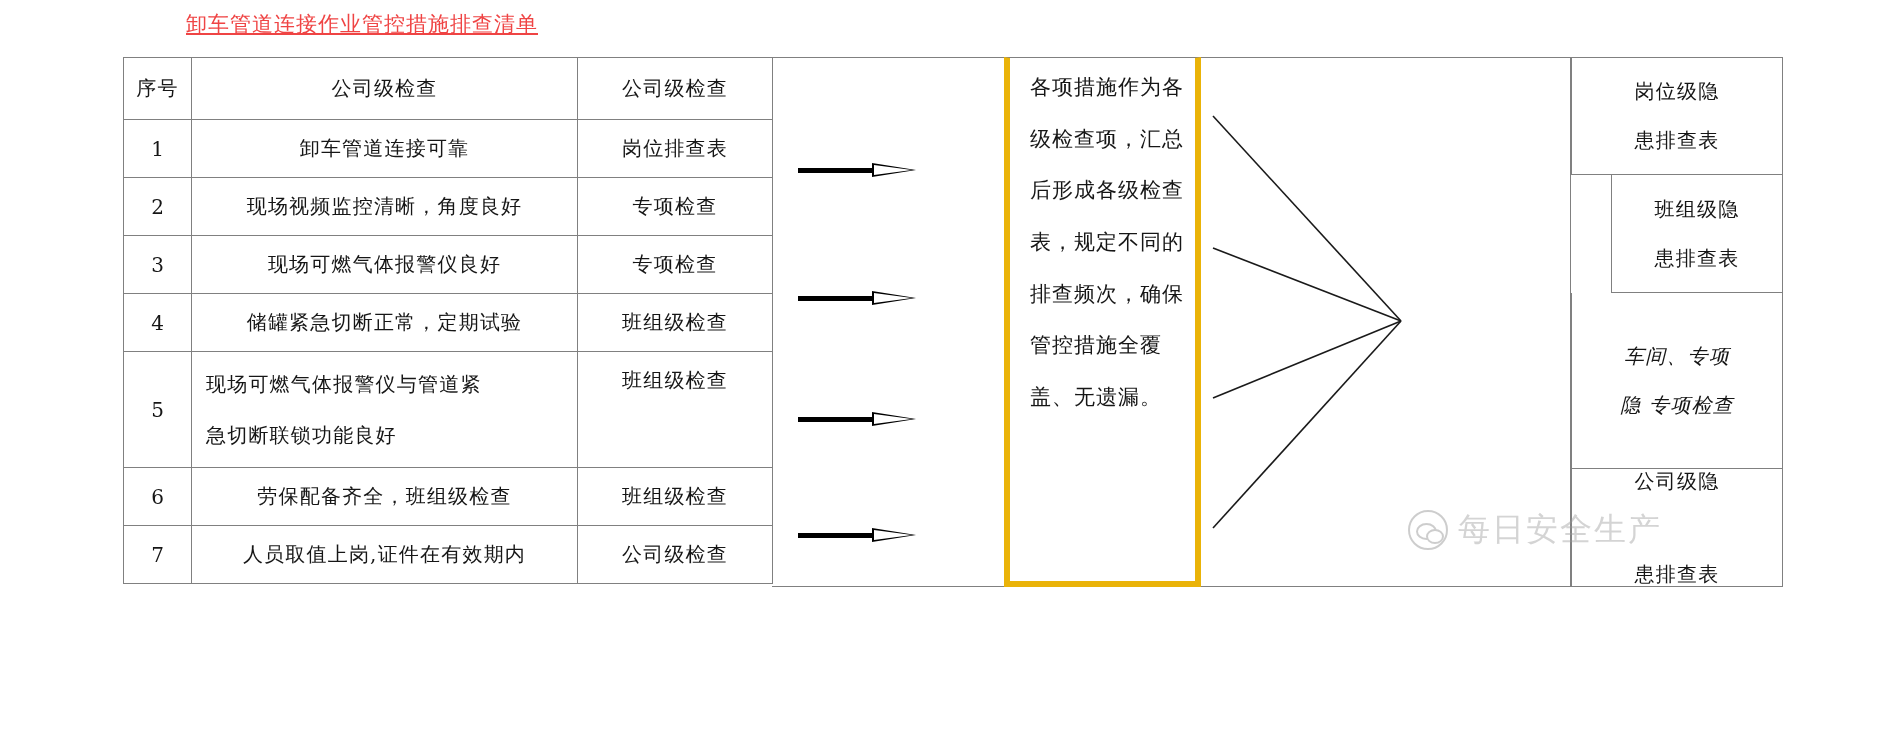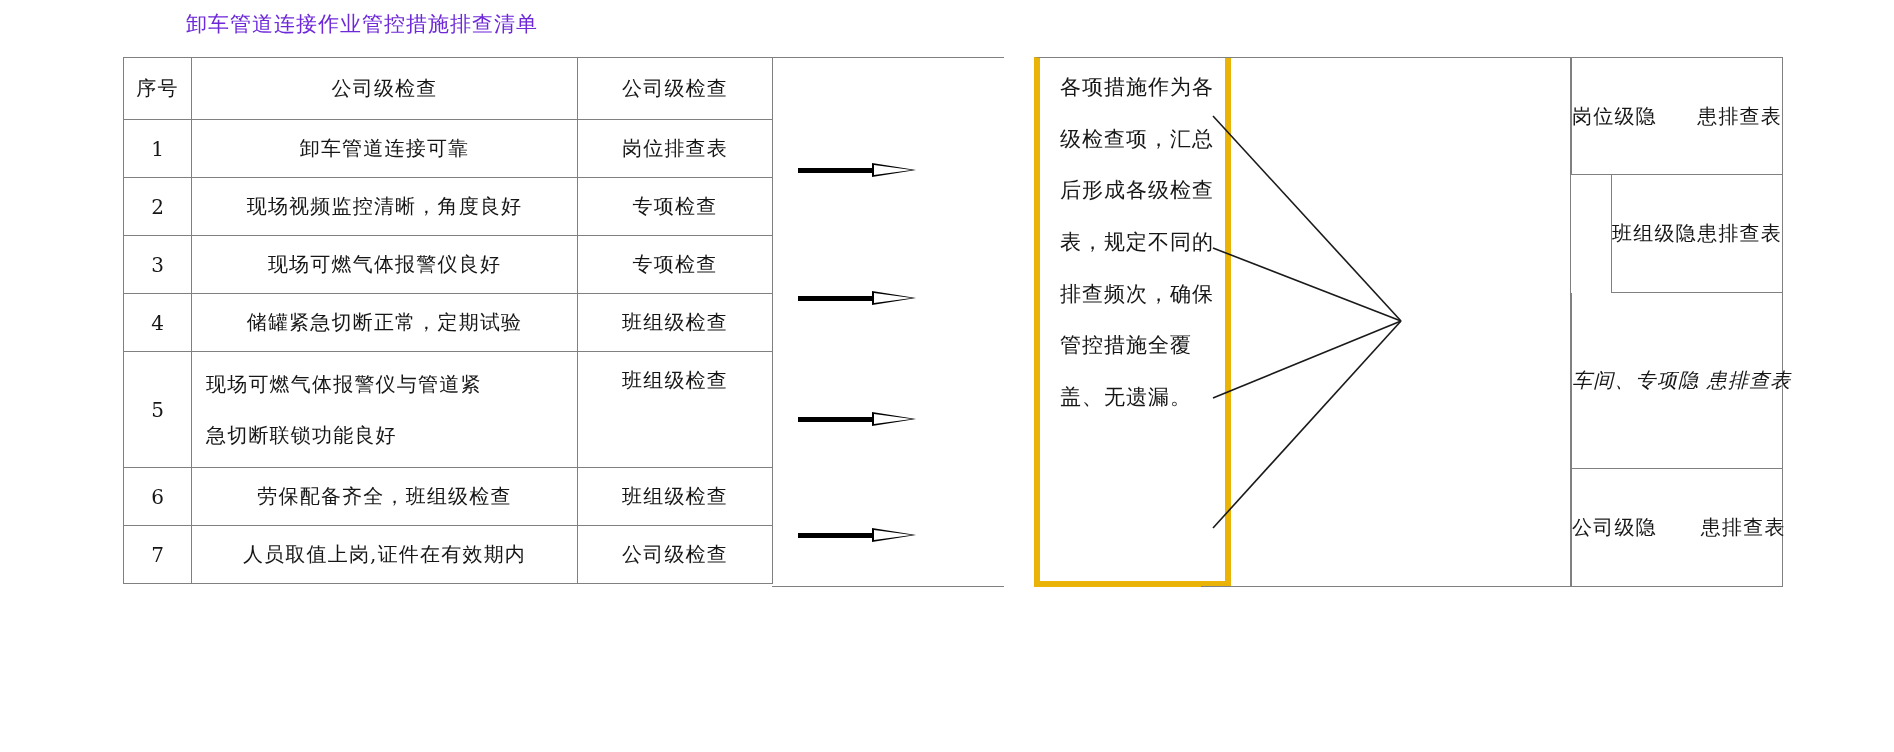--- a/index.html
+++ b/index.html
@@ -13,23 +13,24 @@
     position: relative;
     width: 1894px; height: 752px;
     background: #ffffff;
   }
 
   
   #title {
     position: absolute;
     left: 186px; top: 10px;
     font-size: 21px;
-    color: #6d28d9;
+    color: #ef4444;
     letter-spacing: 1px;
     white-space: nowrap;
+    text-decoration: underline;
   }
 
   
   #diagram {
     position: absolute;
     left: 123px; top: 57px;
     width: 1660px; height: 530px;
   }
 
   
@@ -107,21 +108,20 @@
   }
 
   
   #vert-col {
     position: absolute;
     left: 881px; top: 0;
     width: 197px; height: 530px;
     border: 6px solid #eab308;
     border-top: 1px solid #808080;
     overflow: hidden;
-    margin-left: 30px;
   }
   #vert-text {
     position: absolute;
     left: 20px; top: 4px;
     width: 158px;
     font-size: 21px;
     color: #161616;
     line-height: 2.46;
     letter-spacing: 1px;
     text-align: left;
@@ -143,23 +143,23 @@
   #right-col {
     position: absolute;
     left: 1448px; top: 0;
     width: 212px; height: 530px;
   }
   .rbox {
     position: relative;
     border: 1px solid #808080;
     border-top: none;
     display: flex;
-    flex-direction: row;
+    flex-direction: column;
     align-items: center;
-    justify-content: space-between;
+    justify-content: center;
   }
   .rbox:first-child { border-top: 1px solid #808080; }
   .rbox span {
     display: block;
     font-size: 20px;
     color: #161616;
     letter-spacing: 1.2px;
     line-height: 2.45;
     white-space: nowrap;
   }
@@ -306,24 +306,28 @@
       <div class="rbox h1">
         <span>岗位级隐</span>
         <span>患排查表</span>
       </div>
       <div class="rbox h2">
         <span>班组级隐</span>
         <span>患排查表</span>
       </div>
       <div class="rbox h3">
         <span>车间、专项</span>
-        <span>隐  患排查表</span>
+        <span>隐  专项检查</span>
       </div>
       <div class="rbox h4">
         <span>公司级隐</span>
         <span>患排查表</span>
       </div>
     </div>
 
   </div>
 
+  <div id="watermark">
+    <div id="wm-logo"></div>
+    <div id="wm-text">每日安全生产</div>
+  </div>
 
 </div>
 
 </body></html>

